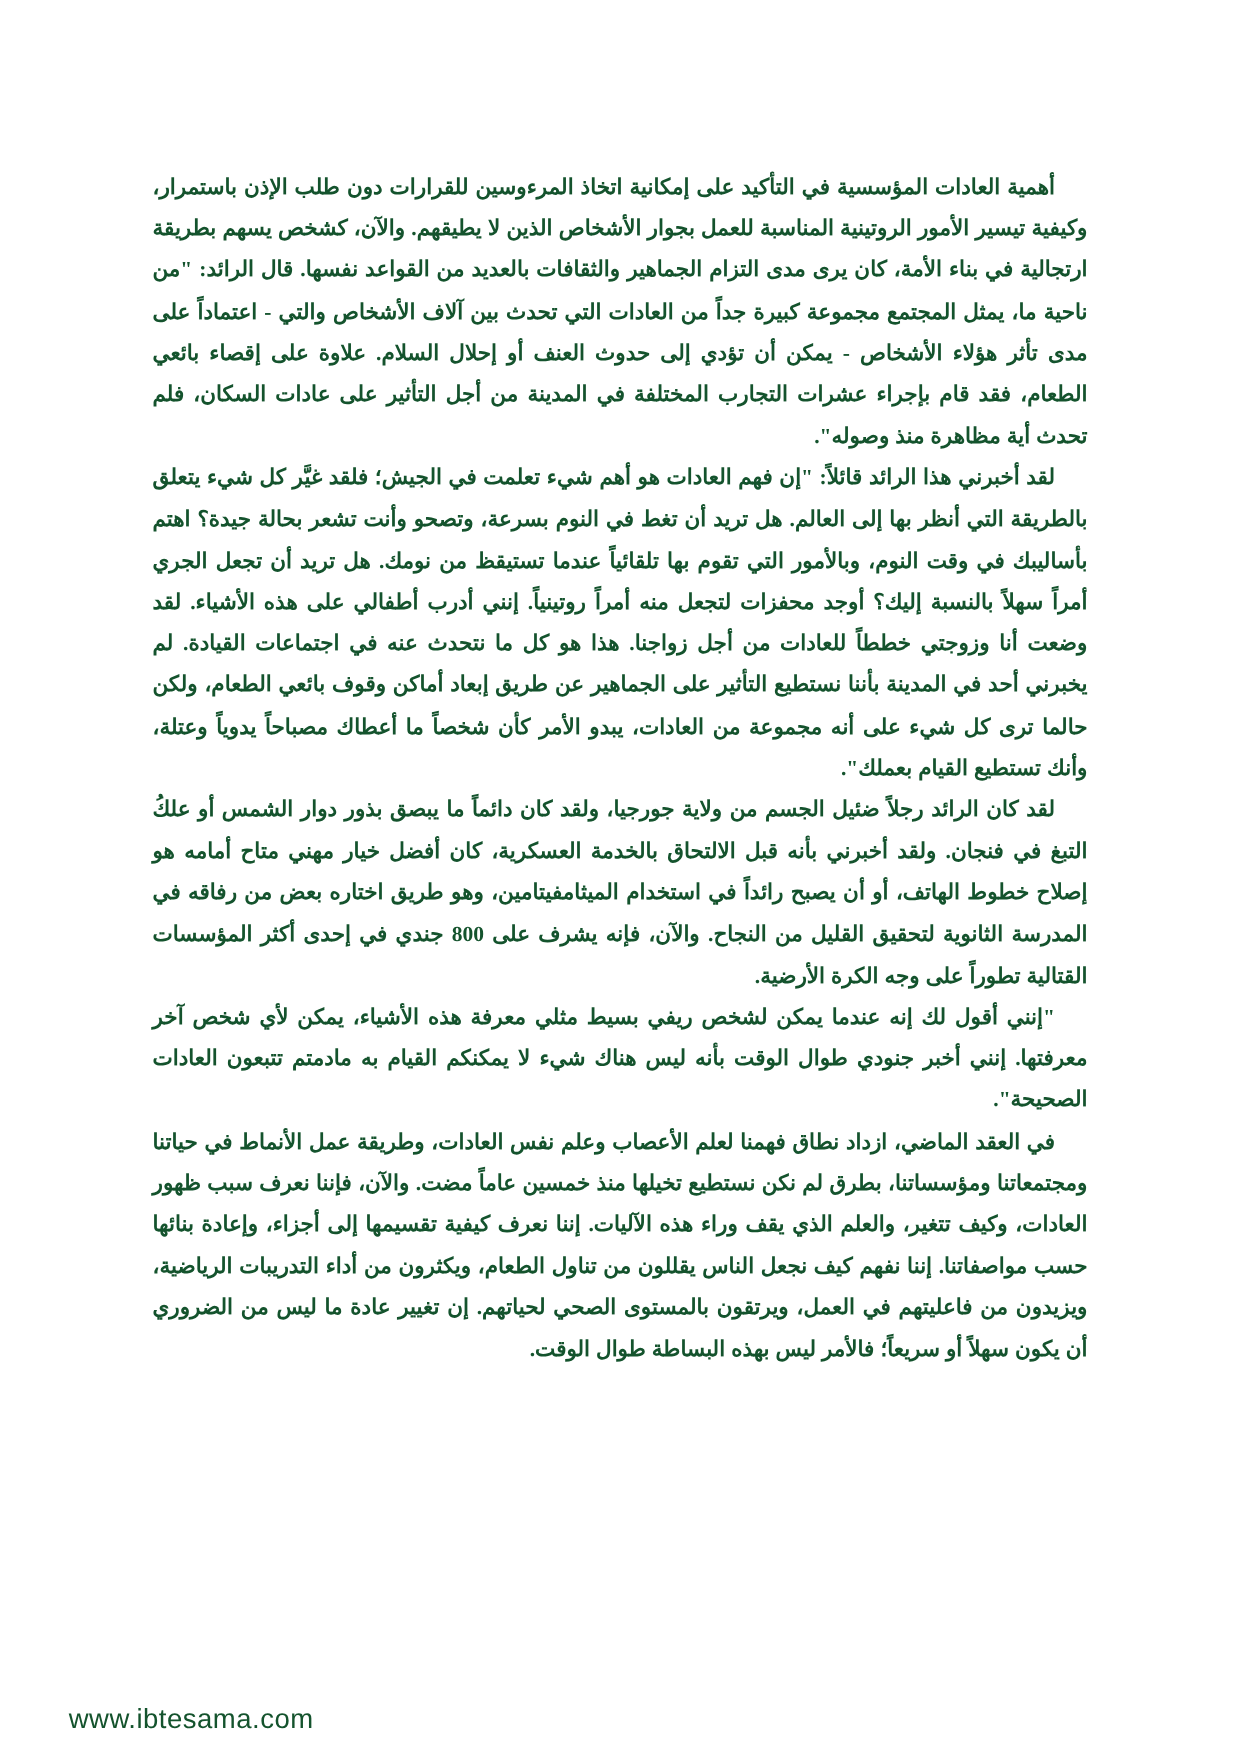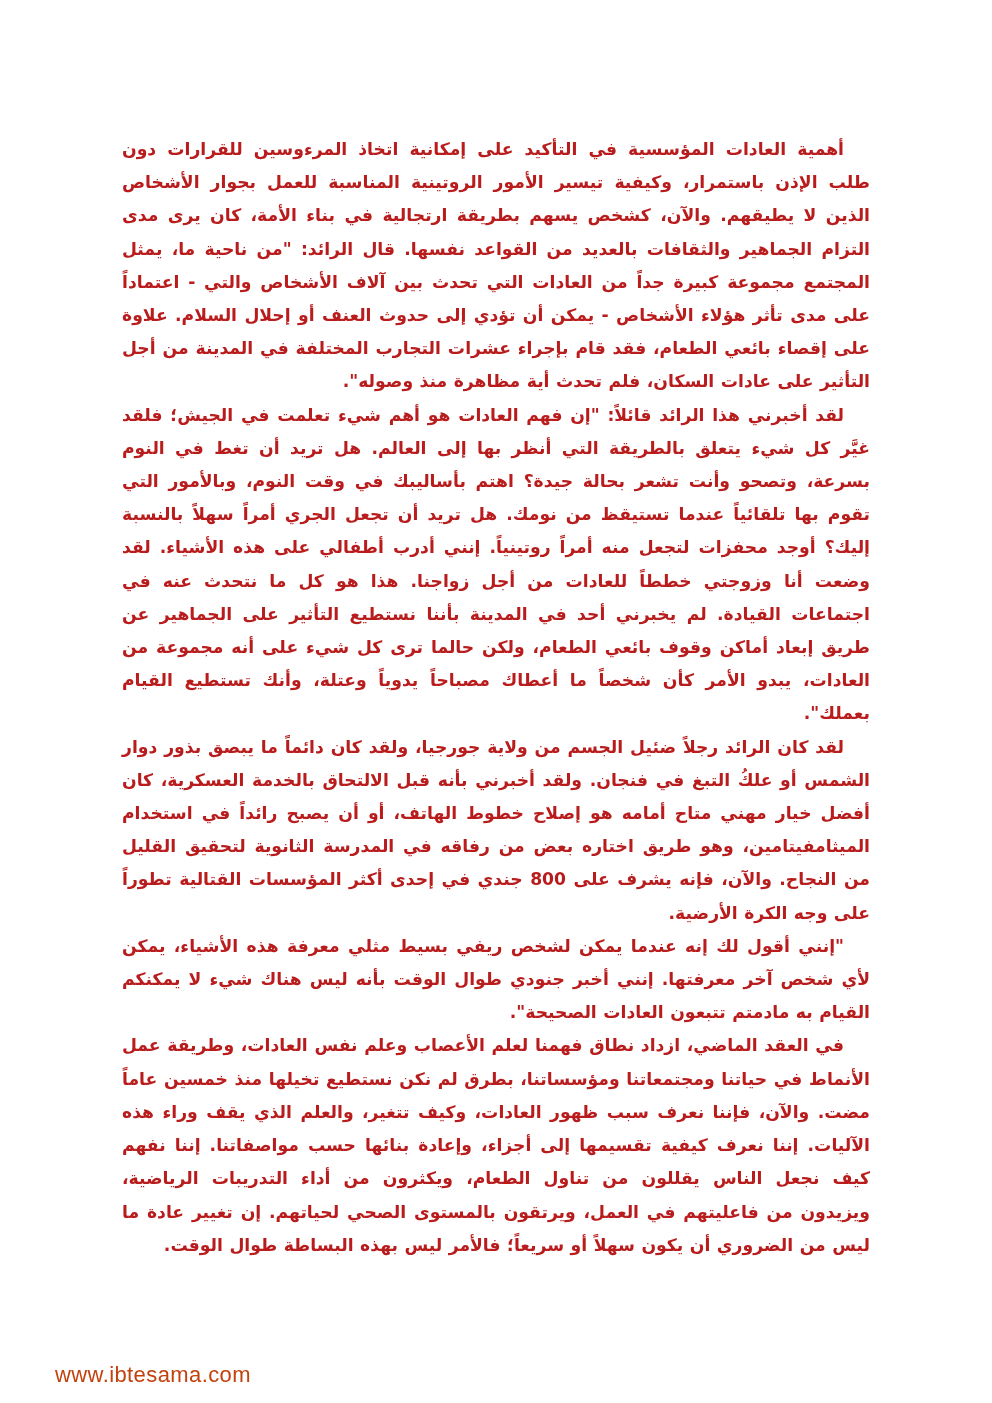--- a/index.html
+++ b/index.html
@@ -27,40 +27,41 @@
     width: 748px;
     direction: rtl;
     text-align: justify;
     text-align-last: auto;
   }
   p.para {
     margin: 0 0 0 0;
     padding: 0;
     font-size: 17.2px;
     line-height: 33.2px;
-    color: #b91c1c;
+    color: #14532d;
     text-indent: 26px;
     text-align: justify;
     direction: rtl;
     font-weight: 600;
     letter-spacing: 0px;
     word-spacing: 0.5px;
+    font-family: Liberation Serif, serif;
     -webkit-font-smoothing: none;
   }
   p.para:last-child {
     margin-bottom: 0;
   }
   .watermark {
     position: absolute;
     left: 55px;
     top: 1362px;
     font-family: "Liberation Sans", sans-serif;
     font-size: 22px;
     line-height: 26px;
-    color: #c2410c;
+    color: #14532d;
     letter-spacing: 0.4px;
     direction: ltr;
     text-align: right;
     white-space: nowrap;
     user-select: none;
   }
 </style>
 </head>
 <body>
 

